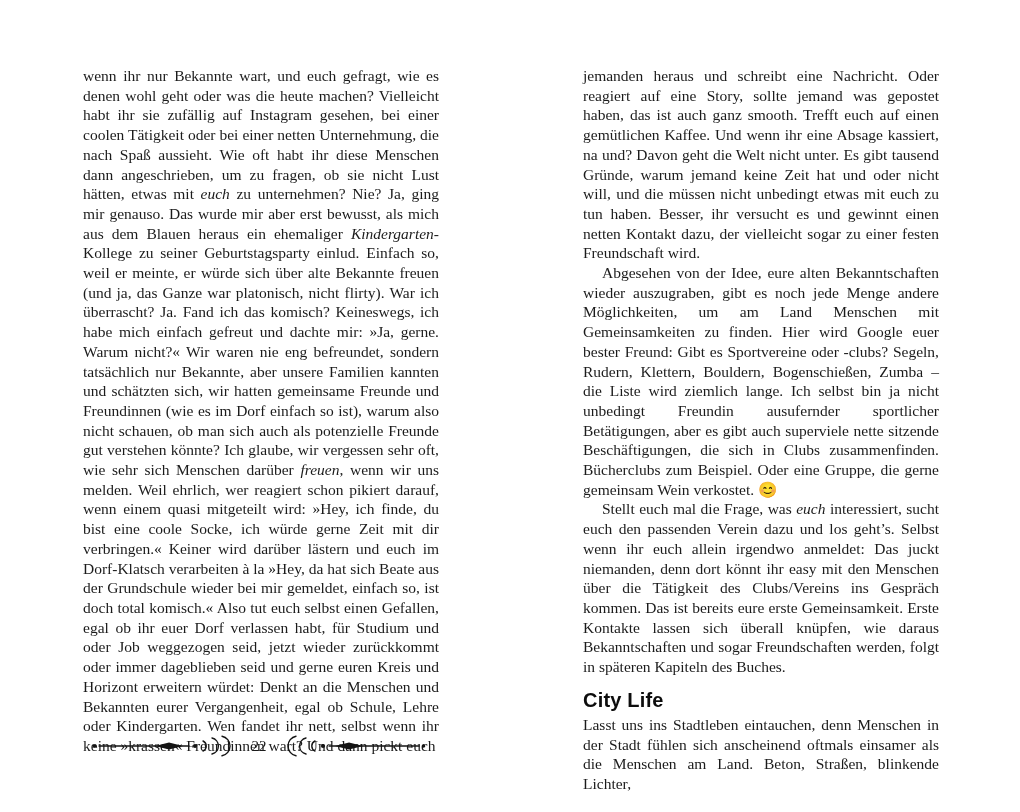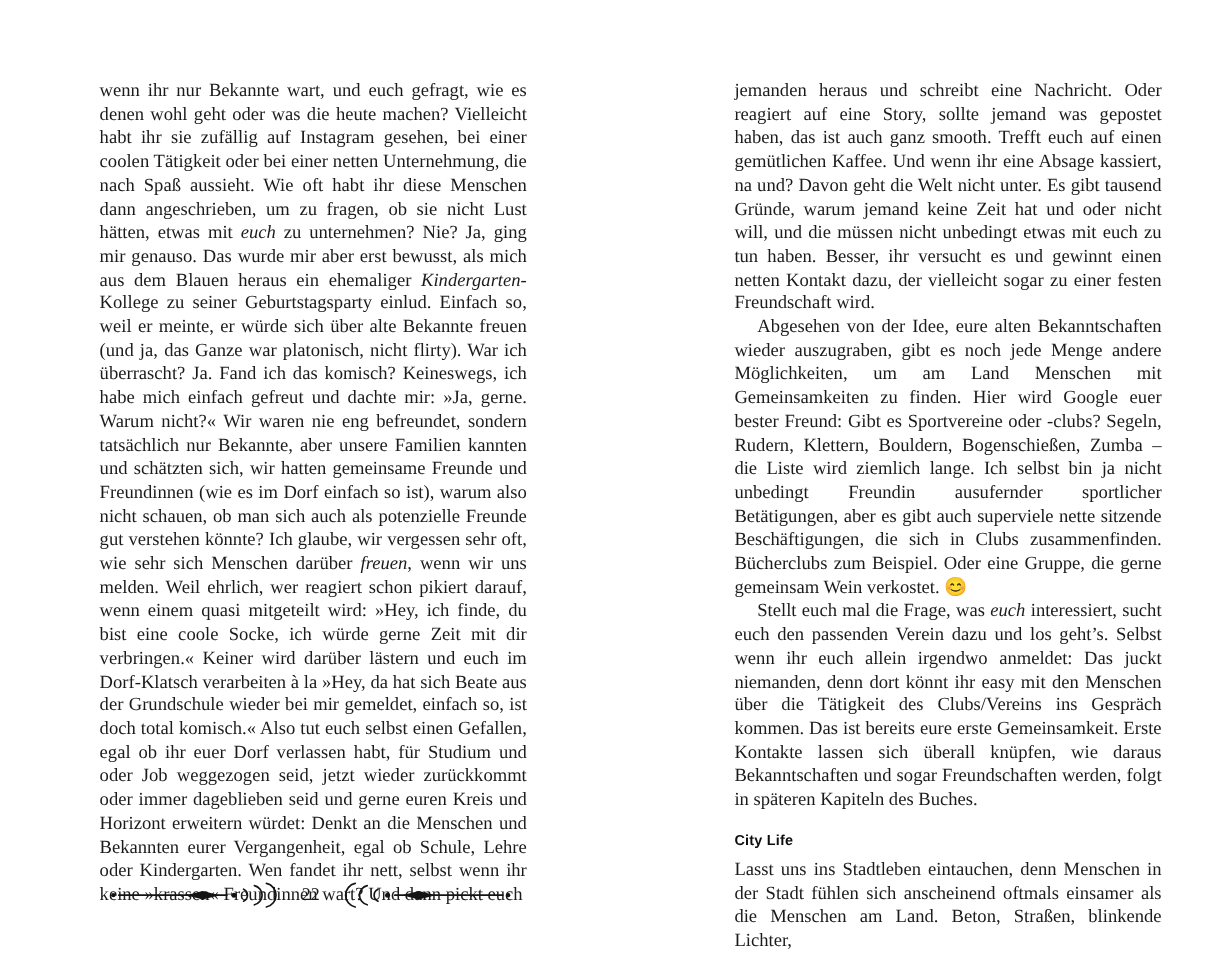--- a/index.html
+++ b/index.html
@@ -12,37 +12,37 @@
     overflow: hidden;
   }
   .book-spread { position: absolute; inset: 0; background: #ffffff; }
 
   .page-text {
     position: absolute;
     top: 66px;
     width: 356px;
   }
   .page-text.page-left  { left: 83px; }
-  .page-text.page-right { left: 612px; }
+  .page-text.page-right { left: 583px; }
 
   .para {
     font-size: 15.5px;
     line-height: 19.7px;
     text-align: justify;
     text-justify: inter-word;
     hyphens: auto;
     -webkit-hyphens: auto;
   }
   .para em { }
   .para.indent { text-indent: 19px; }
 
   .section-heading {
     font-family: "Liberation Sans", sans-serif;
     font-weight: 900;
-    font-size: 12px;
+    font-size: 20px;
     line-height: 22px;
     color: #0d0d0d;
     margin-top: 12px;
     margin-bottom: 4px;
     letter-spacing: 0.2px;
   }
 
   .footer {
     position: absolute;
     top: 731px;

